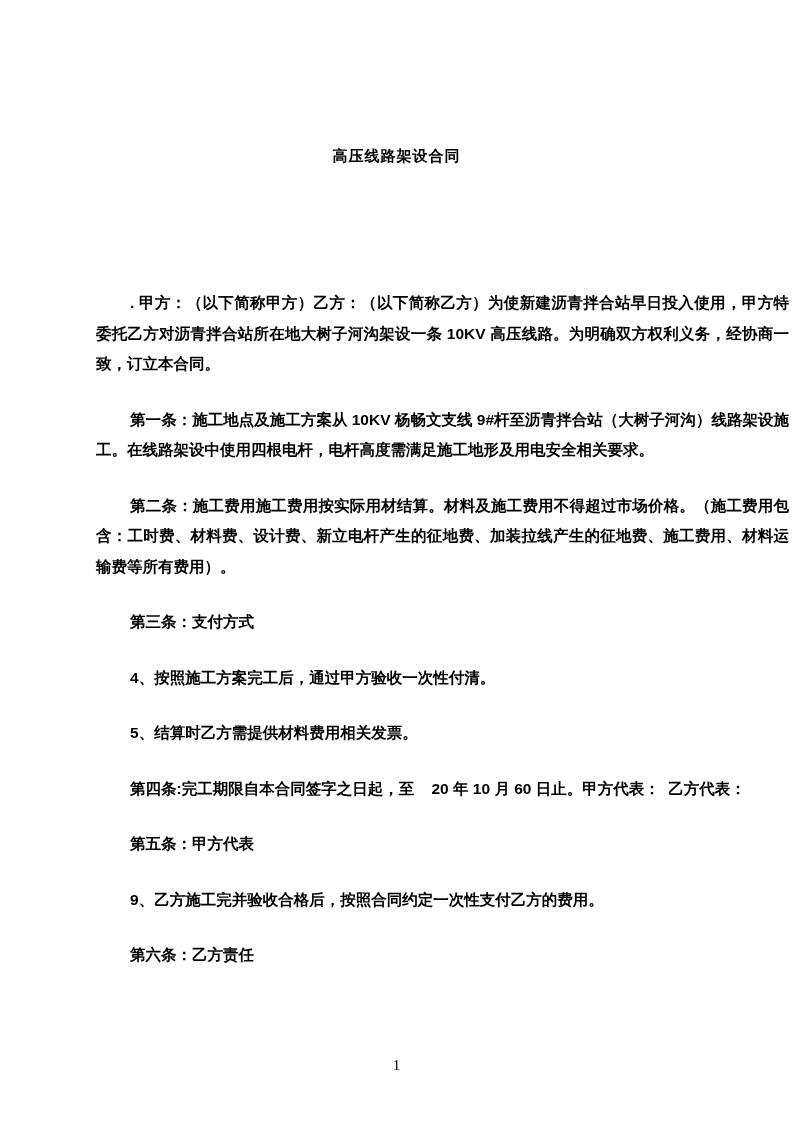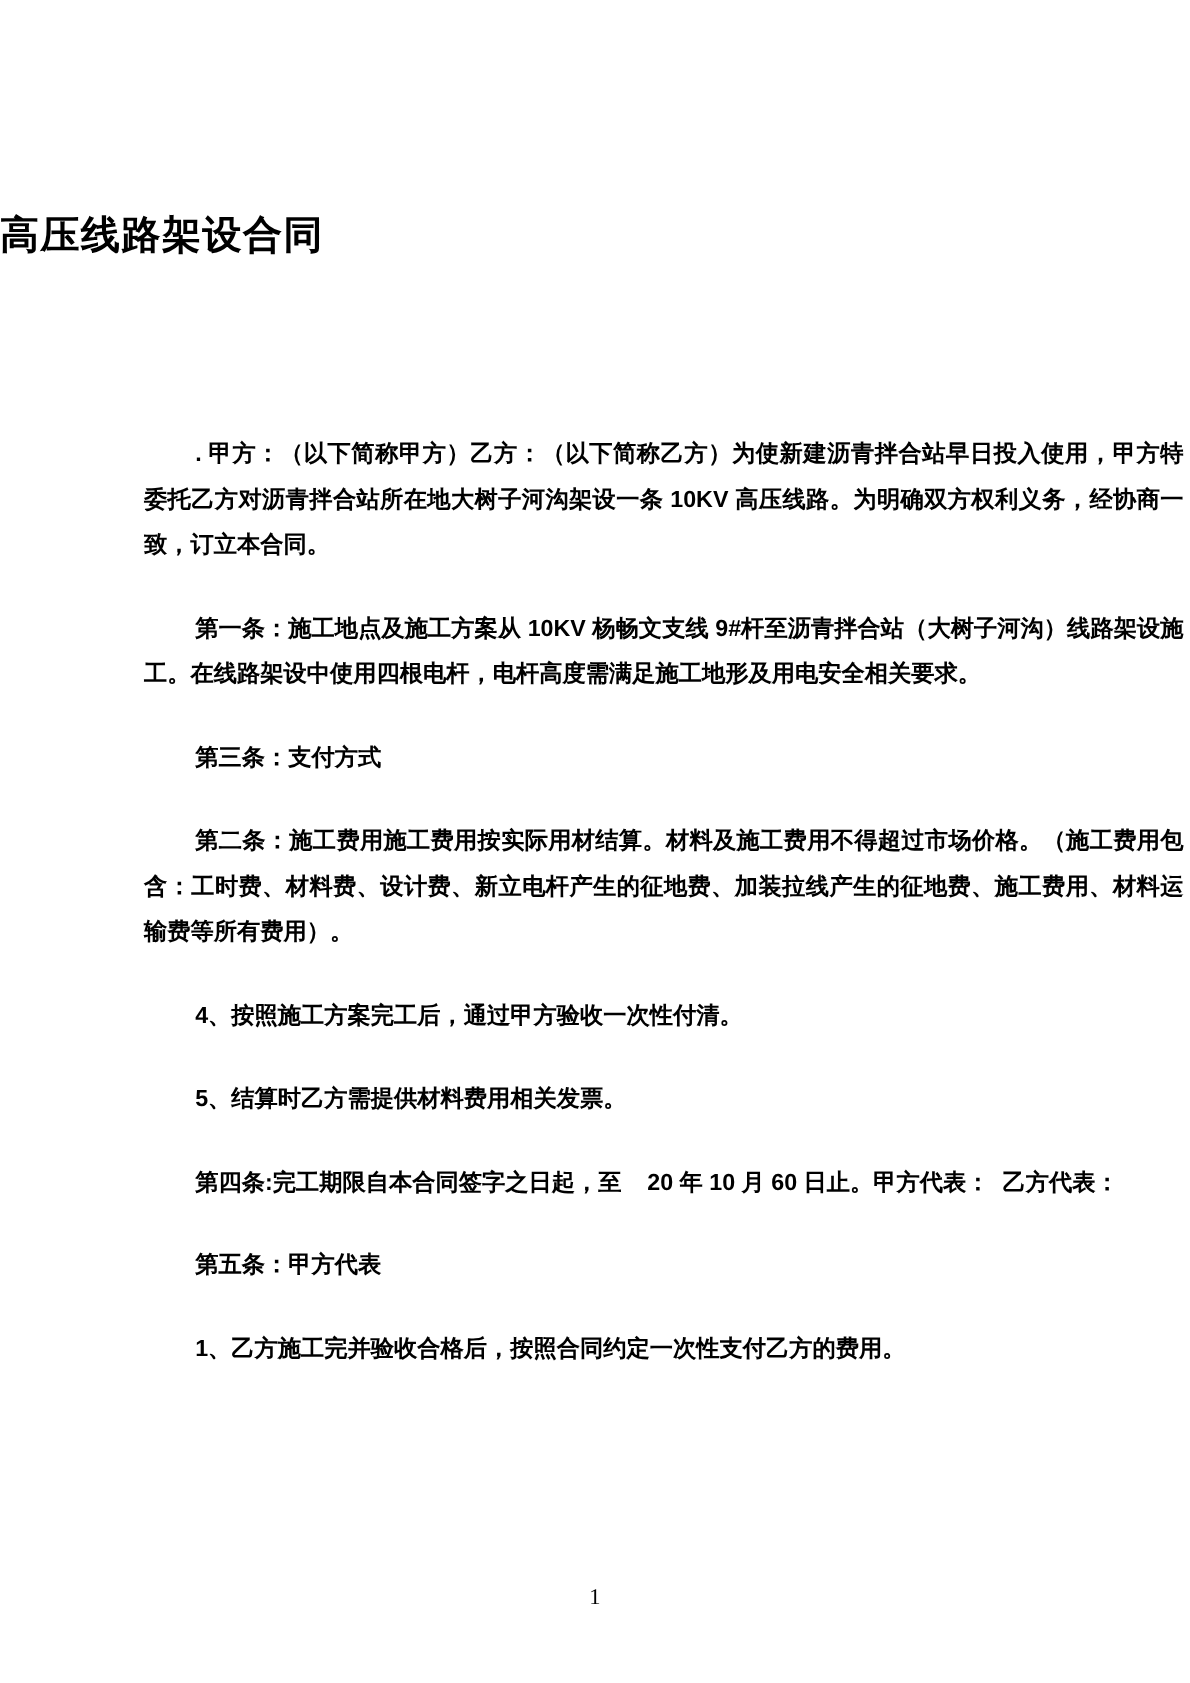--- a/index.html
+++ b/index.html
@@ -11,21 +11,22 @@
     position: relative;
     width: 793px;
     height: 1122px;
     background: #ffffff;
     overflow: hidden;
     font-family: "Liberation Sans", "DejaVu Sans", sans-serif;
     color: #000000;
   }
   .doc-title {
     margin: 142px 0 0 0;
-    font-size: 26px;
+    text-align: center;
+    font-size: 15px;
     font-weight: bold;
     letter-spacing: 1px;
     line-height: 28px;
   }
   .doc-content {
     margin: 118px 4px 0 96px;
     width: 693px;
   }
   .para {
     margin: 0 0 25px 0;
@@ -49,23 +50,24 @@
 </style>
 </head>
 <body>
 
 <div class="page">
   <h1 class="doc-title">高压线路架设合同</h1>
 
   <div class="doc-content">
     <p class="para">. 甲方：（以下简称甲方）乙方：（以下简称乙方）为使新建沥青拌合站早日投入使用，甲方特委托乙方对沥青拌合站所在地大树子河沟架设一条 10KV 高压线路。为明确双方权利义务，经协商一致，订立本合同。</p>
     <p class="para">第一条：施工地点及施工方案从 10KV 杨畅文支线 9#杆至沥青拌合站（大树子河沟）线路架设施工。在线路架设中使用四根电杆，电杆高度需满足施工地形及用电安全相关要求。</p>
+    <p class="para">第二条：施工费用施工费用按实际用材结算。材料及施工费用不得超过市场价格。（施工费用包含：工时费、材料费、设计费、新立电杆产生的征地费、加装拉线产生的征地费、施工费用、材料运输费等所有费用）。</p>
     <p class="para">第三条：支付方式</p>
-    <p class="para">第二条：施工费用施工费用按实际用材结算。材料及施工费用不得超过市场价格。（施工费用包含：工时费、材料费、设计费、新立电杆产生的征地费、加装拉线产生的征地费、施工费用、材料运输费等所有费用）。</p>
     <p class="para">4、按照施工方案完工后，通过甲方验收一次性付清。</p>
     <p class="para">5、结算时乙方需提供材料费用相关发票。</p>
     <p class="para">第四条:完工期限自本合同签字之日起，至    20 年 10 月 60 日止。甲方代表：  乙方代表：</p>
     <p class="para">第五条：甲方代表</p>
-    <p class="para">1、乙方施工完并验收合格后，按照合同约定一次性支付乙方的费用。</p>
+    <p class="para">9、乙方施工完并验收合格后，按照合同约定一次性支付乙方的费用。</p>
+    <p class="para">第六条：乙方责任</p>
   </div>
 
   <div class="page-number">1</div>
 </div>
 
 </body></html>

